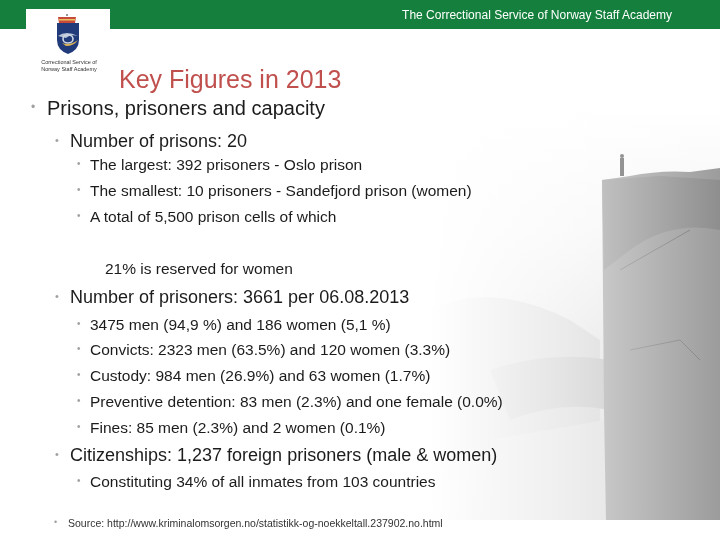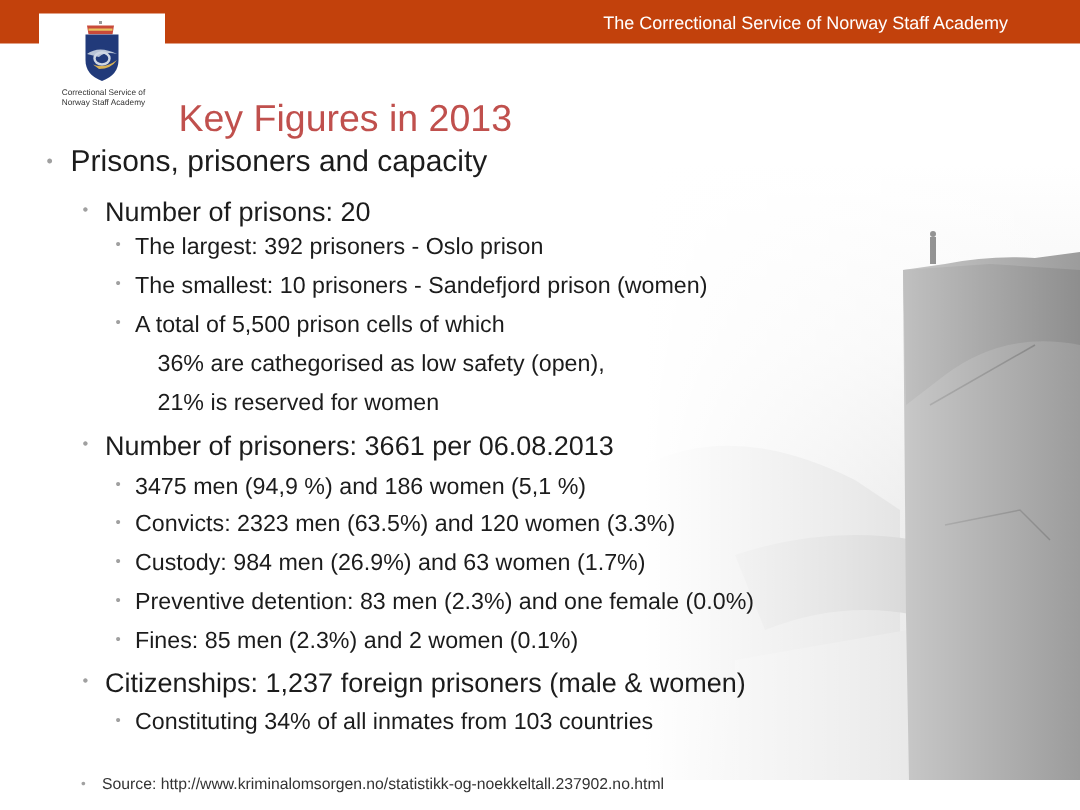--- a/index.html
+++ b/index.html
@@ -1,21 +1,21 @@
 <!DOCTYPE html>
 <html><head>
   <meta charset="utf-8">
   <style>
     * { margin: 0; padding: 0; box-sizing: border-box; }
     html, body { width: 720px; height: 540px; overflow: hidden; background: #ffffff; }
     body { position: relative; font-family: "Liberation Sans", sans-serif; color: #1a1a1a; }
 
     .topbar {
       position: absolute; left: 0; top: 0; width: 720px; height: 29px;
-      background: #c2410c;
+      background: #15803d;
     }
     .topbar-title {
       position: absolute; right: 48px; top: 8px;
       color: #ffffff; font-size: 12px; letter-spacing: 0;
       font-family: "Liberation Sans", sans-serif;
     }
 
     .logo-box {
       position: absolute; left: 26px; top: 9px; width: 84px; height: 68px;
       background: #ffffff;
@@ -135,21 +135,20 @@
     <span>The largest: 392 prisoners - Oslo prison</span>
   </div>
   <div class="bullet-line lvl3" style="left:90px; top:182px;">
     <span class="dot">•</span>
     <span>The smallest: 10 prisoners  - Sandefjord prison (women)</span>
   </div>
   <div class="bullet-line lvl3" style="left:90px; top:208px;">
     <span class="dot">•</span>
     <span>A total of 5,500 prison cells of which</span>
   </div>
-  <div class="bullet-line cont" style="left:105px; top:234px;">36% are cathegorised as low safety (open),</div>
   <div class="bullet-line cont" style="left:105px; top:260px;">21% is reserved for women</div>
 
   <div class="bullet-line lvl2" style="left:70px; top:287px;">
     <span class="dot">•</span>
     <span>Number of prisoners: 3661 per 06.08.2013</span>
   </div>
 
   <div class="bullet-line lvl3" style="left:90px; top:316px;">
     <span class="dot">•</span>
     <span>3475 men (94,9 %) and 186 women (5,1 %)</span>

